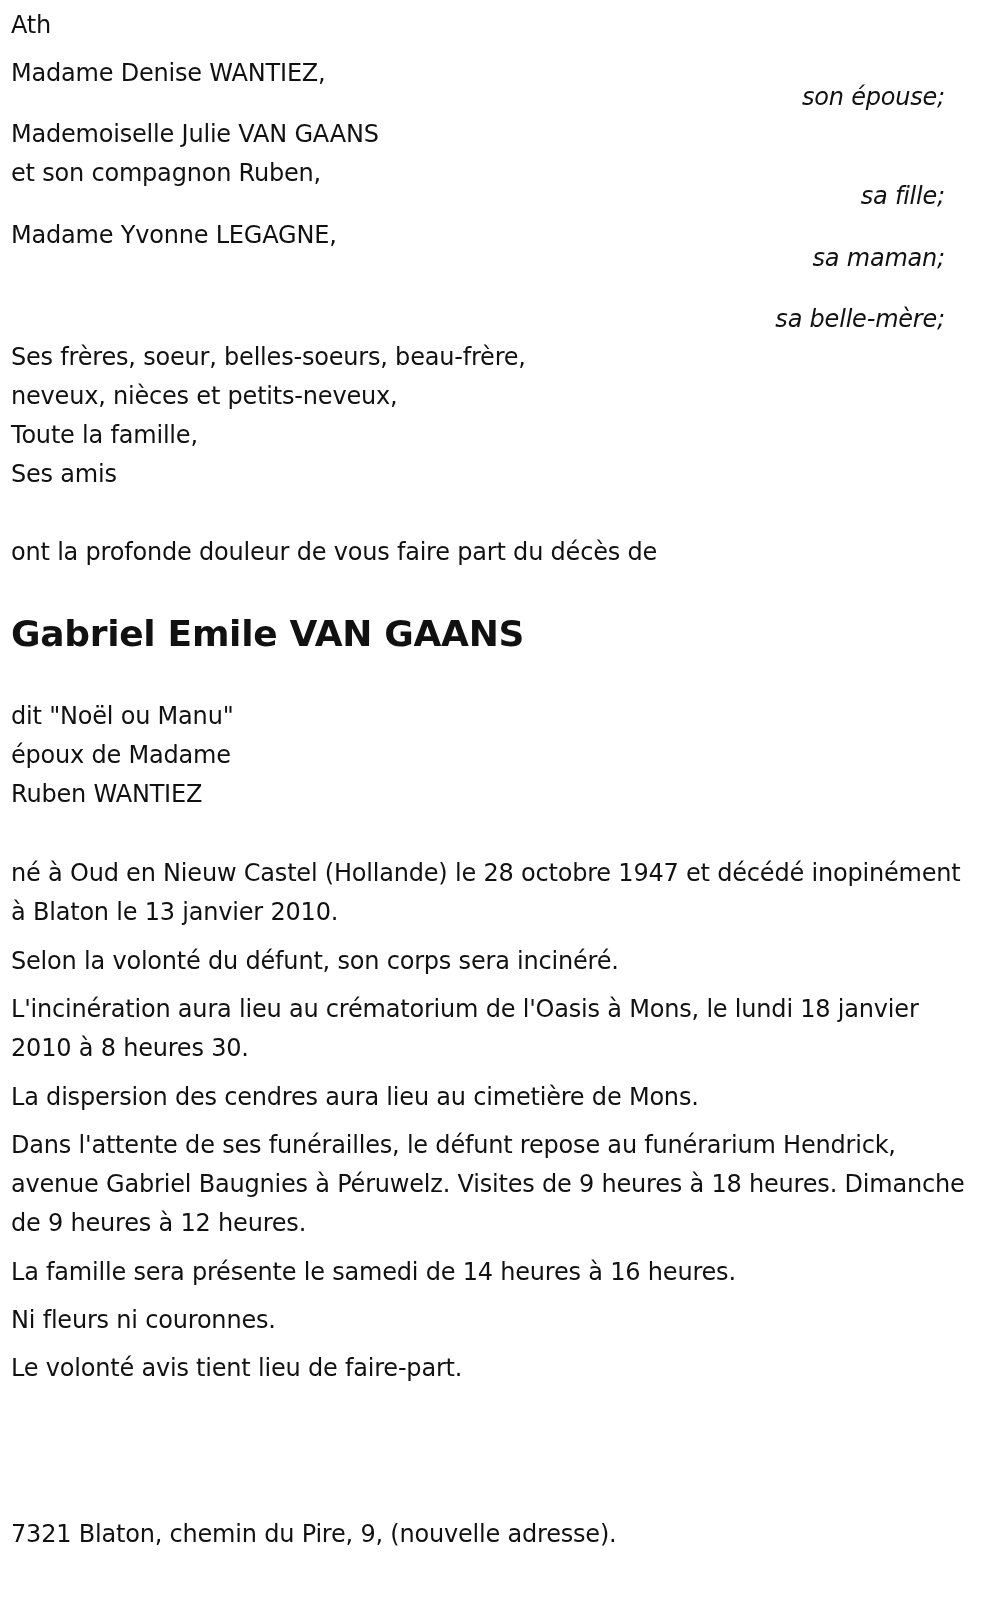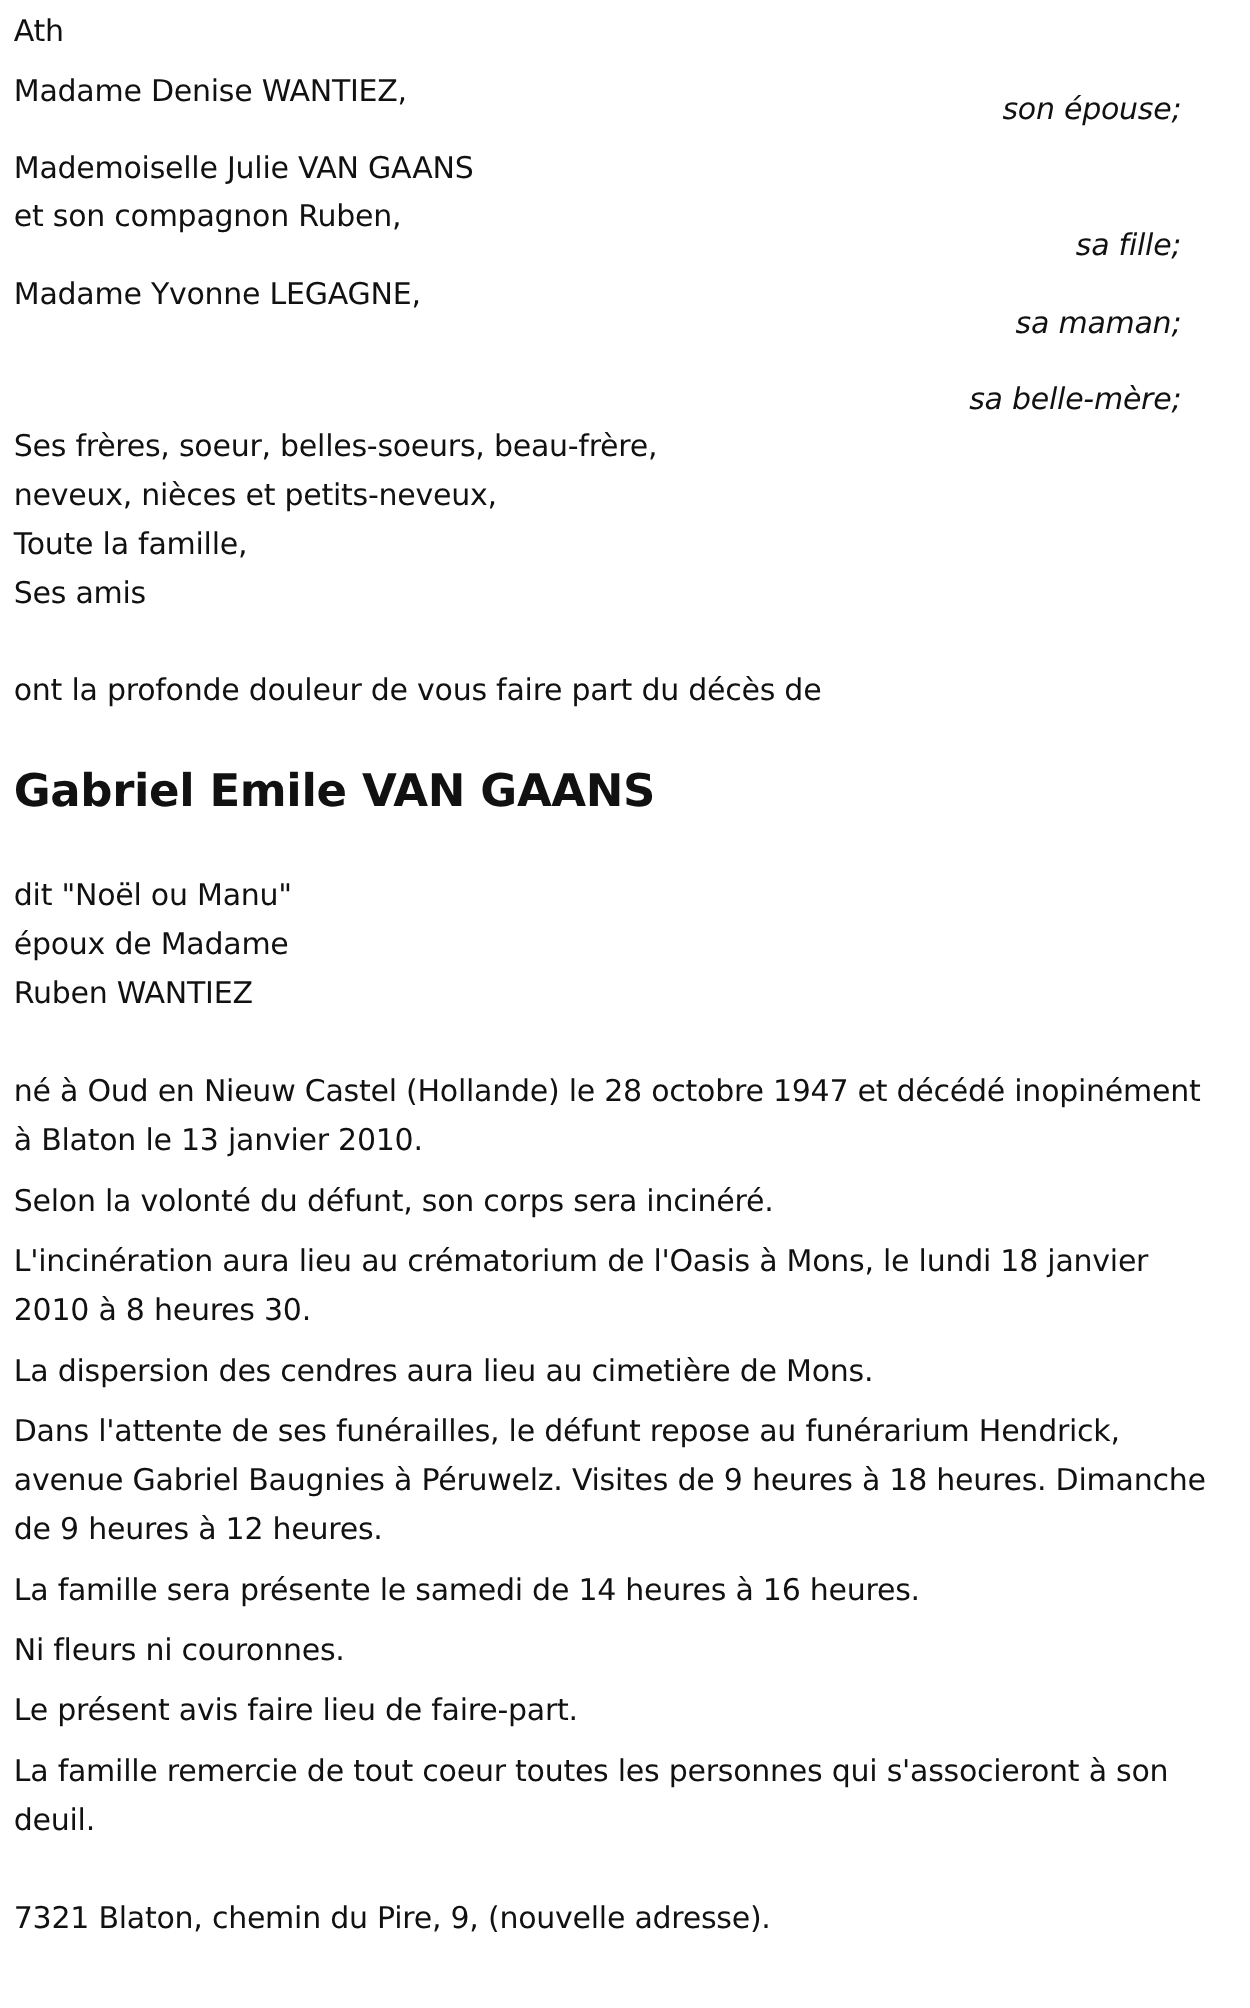--- a/index.html
+++ b/index.html
@@ -20,21 +20,21 @@
     .cross { font-weight: bold; }
   </style>
 </head>
 <body>
 
 <div class="page">
 
   <div class="line" style="top:10px;">Ath</div>
 
   <div class="line" style="top:58px;">Madame Denise WANTIEZ,</div>
-  <div class="rel" style="top:72px;">son épouse;</div>
+  <div class="rel" style="top:82px;">son épouse;</div>
 
   <div class="line" style="top:119px;text-align:center;">Mademoiselle Julie VAN GAANS</div>
   <div class="line" style="top:158px;">et son compagnon Ruben,</div>
   <div class="rel" style="top:181px;">sa fille;</div>
 
   <div class="line" style="top:220px;">Madame Yvonne LEGAGNE,</div>
   <div class="rel" style="top:243px;">sa maman;</div>
 
   <div class="rel" style="top:304px;">sa belle-mère;</div>
 
@@ -51,18 +51,17 @@
   <div class="line" style="top:740px;">époux de Madame</div>
   <div class="line" style="top:779px;">Ruben WANTIEZ</div>
 
   <div class="para" style="top:854px;">né à Oud en Nieuw Castel (Hollande) le 28 octobre 1947 et décédé inopinément à Blaton le 13 janvier 2010.</div>
   <div class="para" style="top:942px;">Selon la volonté du défunt, son corps sera incinéré.</div>
   <div class="para" style="top:990px;">L'incinération aura lieu au crématorium de l'Oasis à Mons, le lundi 18 janvier 2010 à 8 heures 30.</div>
   <div class="para" style="top:1078px;">La dispersion des cendres aura lieu au cimetière de Mons.</div>
   <div class="para" style="top:1126px;">Dans l'attente de ses funérailles, le défunt repose au funérarium Hendrick, avenue Gabriel Baugnies à Péruwelz. Visites de 9 heures à 18 heures. Dimanche de 9 heures à 12 heures.</div>
   <div class="para" style="top:1253px;">La famille sera présente le samedi de 14 heures à 16 heures.</div>
   <div class="para" style="top:1301px;">Ni fleurs ni couronnes.</div>
-  <div class="para" style="top:1349px;">Le présent avis faire lieu de faire-part.</div>
-  <div class="para" style="top:1398px;">La famille remercie de tout coeur toutes les personnes qui s'associeront à son deuil.</div>
+  <div class="para" style="top:1349px;">Le volonté avis tient lieu de faire-part.</div>
 
   <div class="line" style="top:1519px;">7321 Blaton, chemin du Pire, 9, (nouvelle adresse).</div>
 
 </div>
 
 </body></html>

